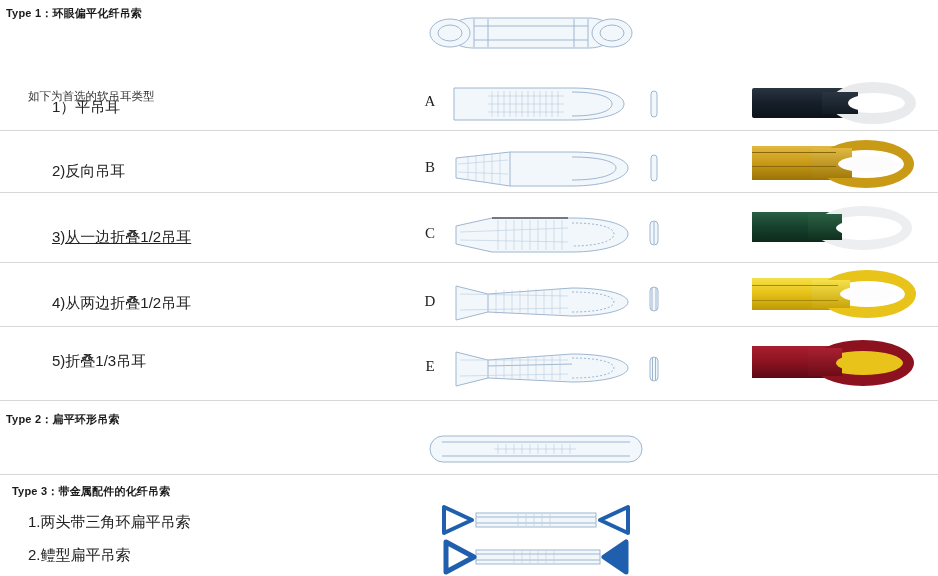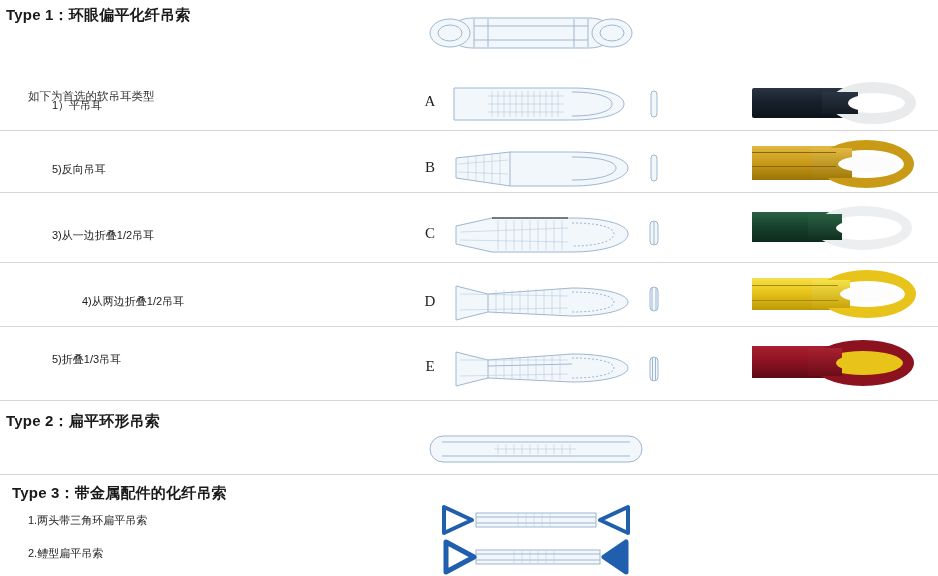--- a/index.html
+++ b/index.html
@@ -8,24 +8,24 @@
     background:#ffffff;
     font-family:"Liberation Sans","DejaVu Sans",sans-serif;
     color:#111;
     overflow:hidden;
     position:relative;
   }
   .page{position:relative;width:938px;height:576px;}
 
   
   .type-title{
-    font-size:15px;font-weight:bold;color:#1a1a1a;letter-spacing:.2px;
+    font-size:11px;font-weight:bold;color:#1a1a1a;letter-spacing:.2px;
   }
   .desc{font-size:11.5px;color:#333;}
-  .item-label{font-size:11px;color:#222;}
+  .item-label{font-size:15px;color:#222;}
   .letter{font-size:15px;color:#222;font-family:"Liberation Serif","DejaVu Serif",serif;}
 
   
   .row{position:absolute;left:0;width:938px;}
   .hr{position:absolute;left:0;width:938px;height:1px;background:#d8d8d8;}
 
   .cell-label{position:absolute;}
   .cell-letter{position:absolute;width:20px;text-align:center;}
   .cell-draw{position:absolute;}
   .cell-photo{position:absolute;}
@@ -105,21 +105,21 @@
 
     <div class="cell-photo" style="left:752px;top:4px;width:168px;height:48px;">
       <div class="photo" style="left:0;top:8px;width:92px;height:30px;background:linear-gradient(180deg,#2a3542 0%,#17202b 45%,#0d131a 100%);border-radius:2px;"></div>
       <div class="photo" style="left:78px;top:2px;width:86px;height:42px;border:11px solid #e9eaec;border-radius:50%;box-sizing:border-box;background:#ffffff;"></div>
       <div class="photo" style="left:70px;top:12px;width:36px;height:22px;background:linear-gradient(180deg,#2a3542,#121a23);"></div>
       <div class="photo" style="left:96px;top:14px;width:52px;height:18px;background:#ffffff;border-radius:50%;"></div>
     </div>
   </div>
 
   <div class="row" style="top:138px;height:54px;">
-    <div class="item-label cell-label" style="left:52px;top:24px;">5)反向吊耳</div>
+    <div class="item-label cell-label" style="left:52px;top:24px;">2)反向吊耳</div>
     <div class="letter cell-letter" style="left:420px;top:21px;">B</div>
 
     <div class="cell-draw" style="left:452px;top:6px;">
       <svg width="190" height="48" viewBox="0 0 190 48">
         <path class="fill-lt" d="M4 14 L58 8 L120 8 C152 8,176 14,176 24 C176 34,152 42,120 42 L58 42 L4 34 Z"></path>
         <path class="ln" d="M120 13 C146 13,164 17,164 24 C164 31,146 36,120 36"></path>
         <path class="ln" d="M58 8 L58 42"></path>
         <g class="hatch">
           <line x1="16" y1="13" x2="16" y2="36"></line>
             <line x1="24" y1="11" x2="24" y2="38"></line>
@@ -144,21 +144,21 @@
       <div class="photo" style="left:60px;top:8px;width:40px;height:30px;background:linear-gradient(180deg,#e0b842,#a37b0b);"></div>
       <div class="photo" style="left:86px;top:16px;width:58px;height:16px;background:#fcfcfc;border-radius:50%;"></div>
       <div class="photo" style="left:0;top:12px;width:84px;height:1px;background:#8a6808;"></div>
       <div class="photo" style="left:0;top:26px;width:84px;height:1px;background:#8a6808;"></div>
     </div>
   </div>
 
   <div class="hr" style="top:192px;"></div>
 
   <div class="row" style="top:200px;height:60px;">
-    <div class="item-label cell-label" style="left:52px;top:28px;">3)从一边折叠1/2吊耳</div>
+    <div class="item-label cell-label" style="left:52px;top:28px;text-decoration:underline;">3)从一边折叠1/2吊耳</div>
     <div class="letter cell-letter" style="left:420px;top:25px;">C</div>
 
     <div class="cell-draw" style="left:452px;top:10px;">
       <svg width="190" height="48" viewBox="0 0 190 48">
         <path class="fill-lt" d="M4 16 L40 8 L120 8 C152 8,176 14,176 24 C176 34,152 42,120 42 L40 42 L4 34 Z"></path>
         <path class="ln-d" d="M120 13 C146 13,162 17,162 24 C162 31,146 36,120 36"></path>
         <path class="dark" d="M40 8 L116 8"></path>
         <g class="hatch">
           <line x1="46" y1="10" x2="46" y2="40"></line>
             <line x1="54" y1="10" x2="54" y2="40"></line>
@@ -186,21 +186,21 @@
       <div class="photo" style="left:0;top:6px;width:80px;height:30px;background:linear-gradient(180deg,#2a6043 0%,#16402c 50%,#0c2a1b 100%);"></div>
       <div class="photo" style="left:62px;top:0px;width:98px;height:44px;border:10px solid #eceef0;border-radius:50%;box-sizing:border-box;background:#ffffff;"></div>
       <div class="photo" style="left:56px;top:8px;width:34px;height:26px;background:linear-gradient(180deg,#2a6043,#10301f);"></div>
       <div class="photo" style="left:84px;top:14px;width:58px;height:16px;background:#ffffff;border-radius:50%;"></div>
     </div>
   </div>
 
   <div class="hr" style="top:262px;"></div>
 
   <div class="row" style="top:268px;height:58px;">
-    <div class="item-label cell-label" style="left:52px;top:26px;margin-left:30px;">4)从两边折叠1/2吊耳</div>
+    <div class="item-label cell-label" style="left:52px;top:26px;">4)从两边折叠1/2吊耳</div>
     <div class="letter cell-letter" style="left:420px;top:25px;">D</div>
 
     <div class="cell-draw" style="left:452px;top:8px;">
       <svg width="190" height="48" viewBox="0 0 190 48">
         <path class="fill-lt" d="M4 10 L36 18 L120 12 C152 12,176 18,176 26 C176 34,152 40,120 40 L36 36 L4 44 Z"></path>
         <path class="ln-d" d="M120 16 C146 16,162 20,162 26 C162 32,146 36,120 36"></path>
         <path class="ln" d="M36 18 L36 36"></path>
         <g class="hatch">
           <line x1="44" y1="14" x2="44" y2="38"></line>
             <line x1="52" y1="14" x2="52" y2="38"></line>

